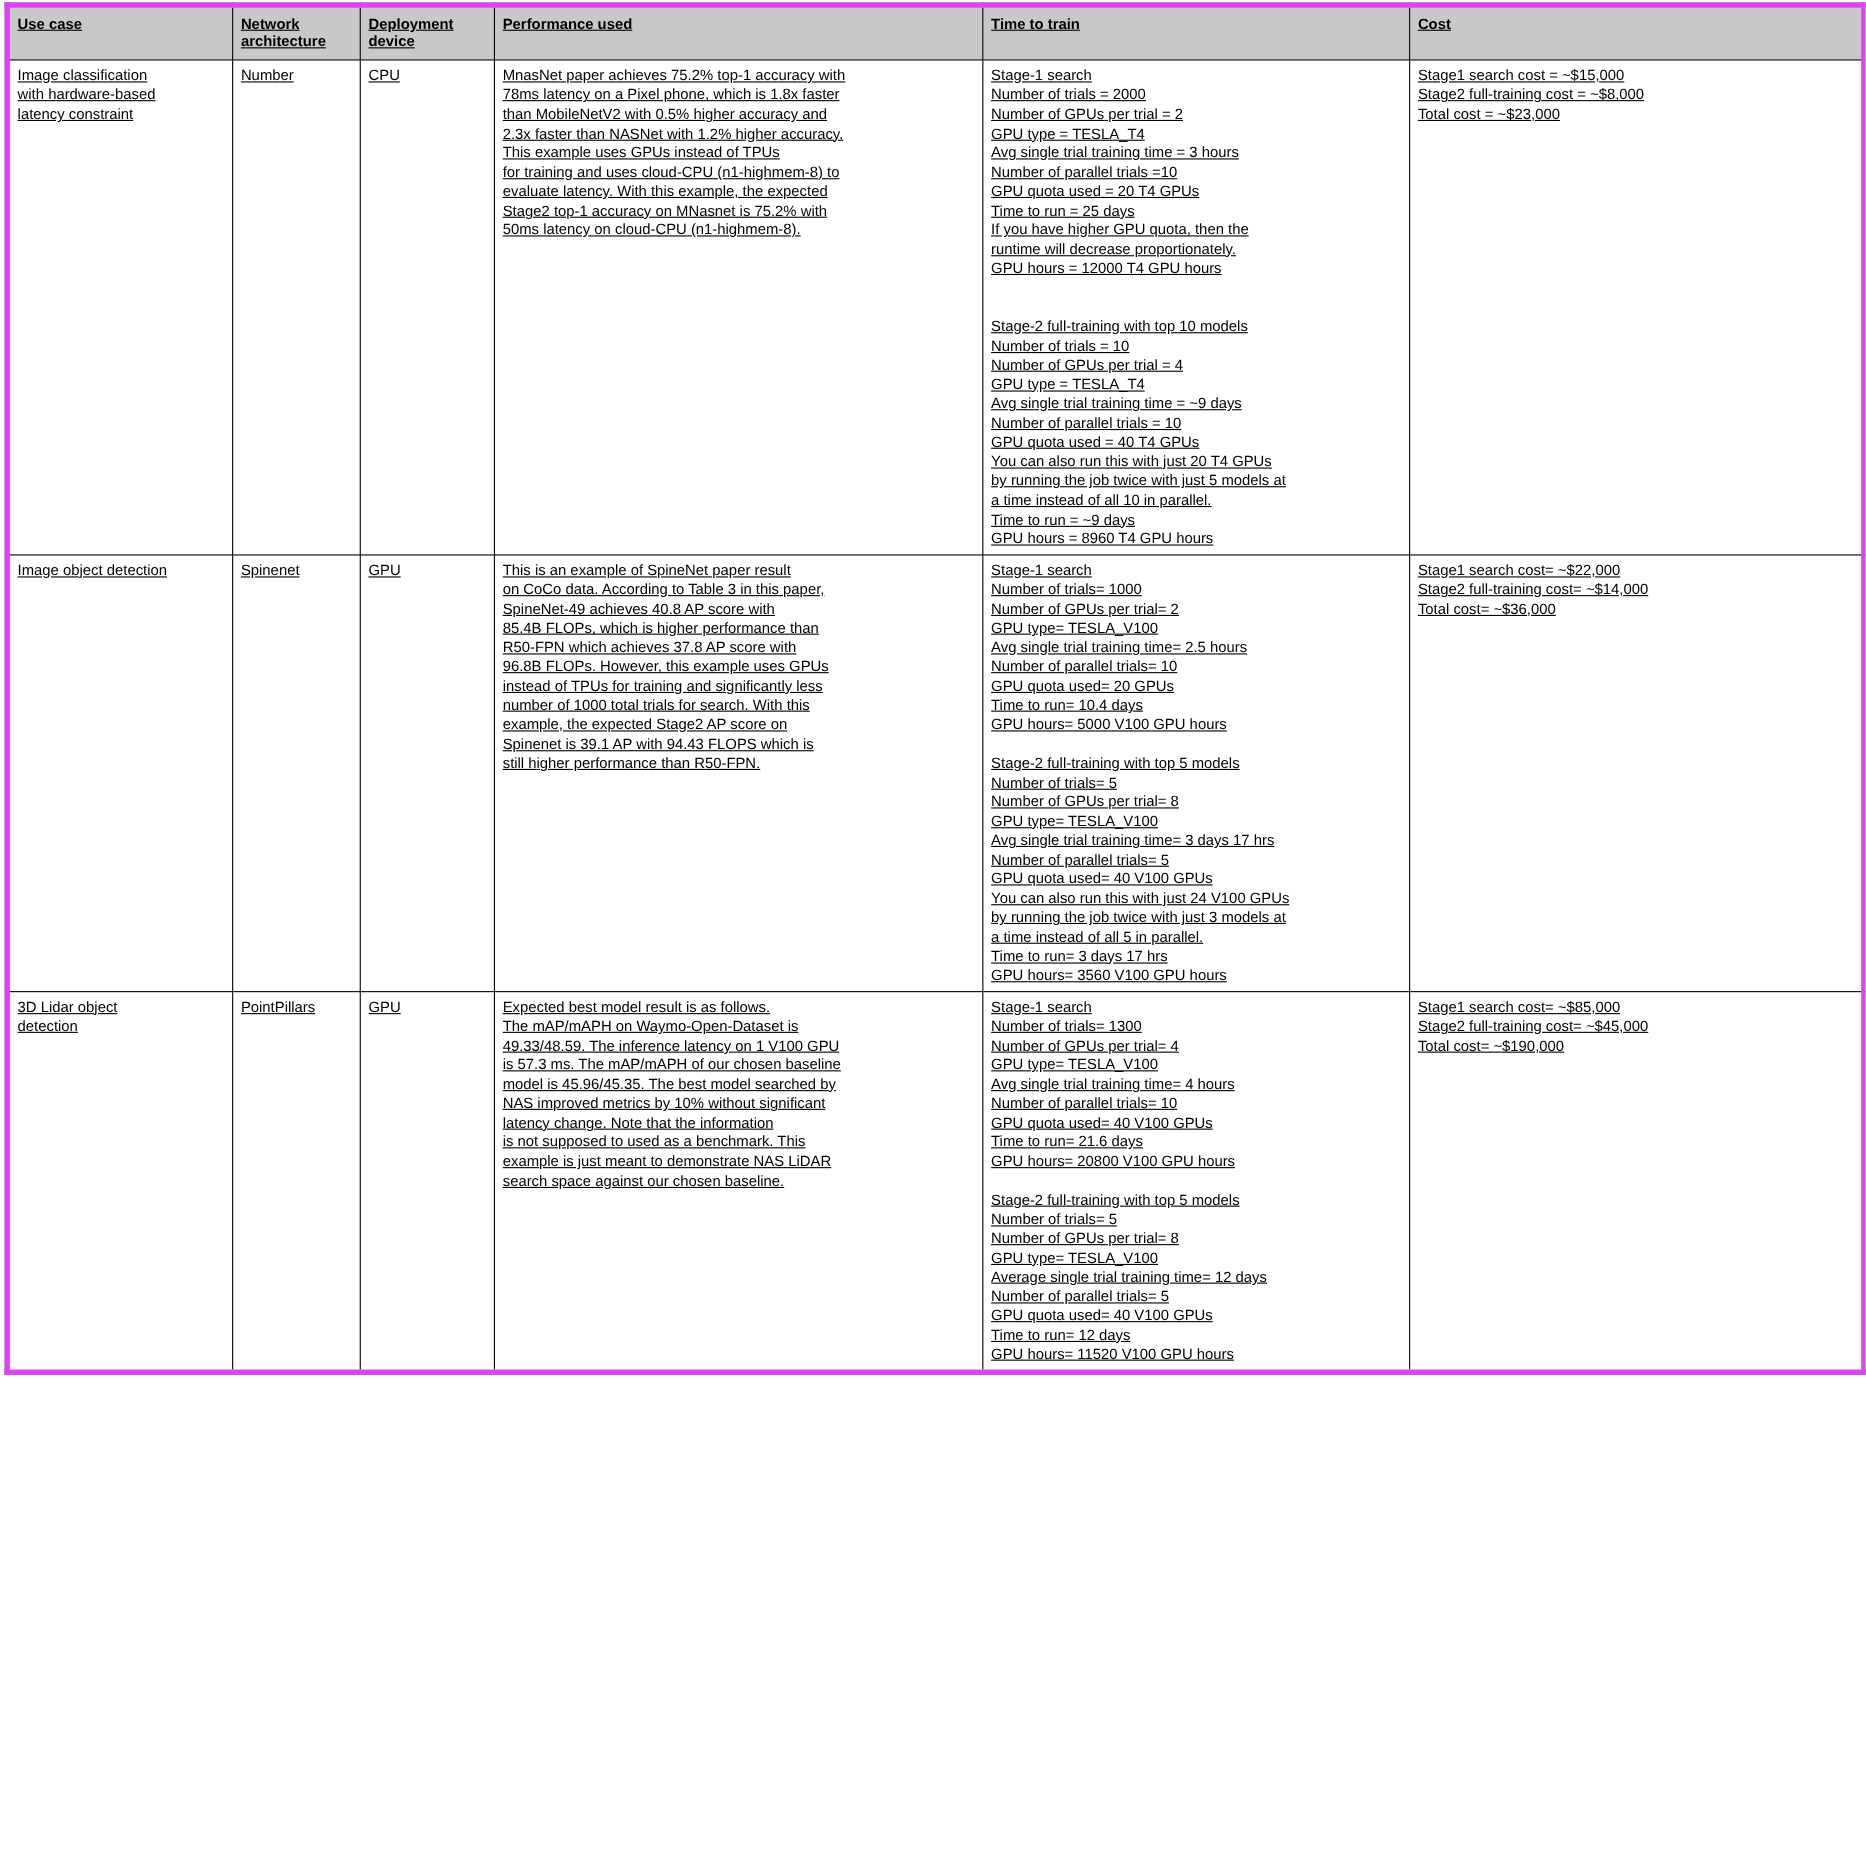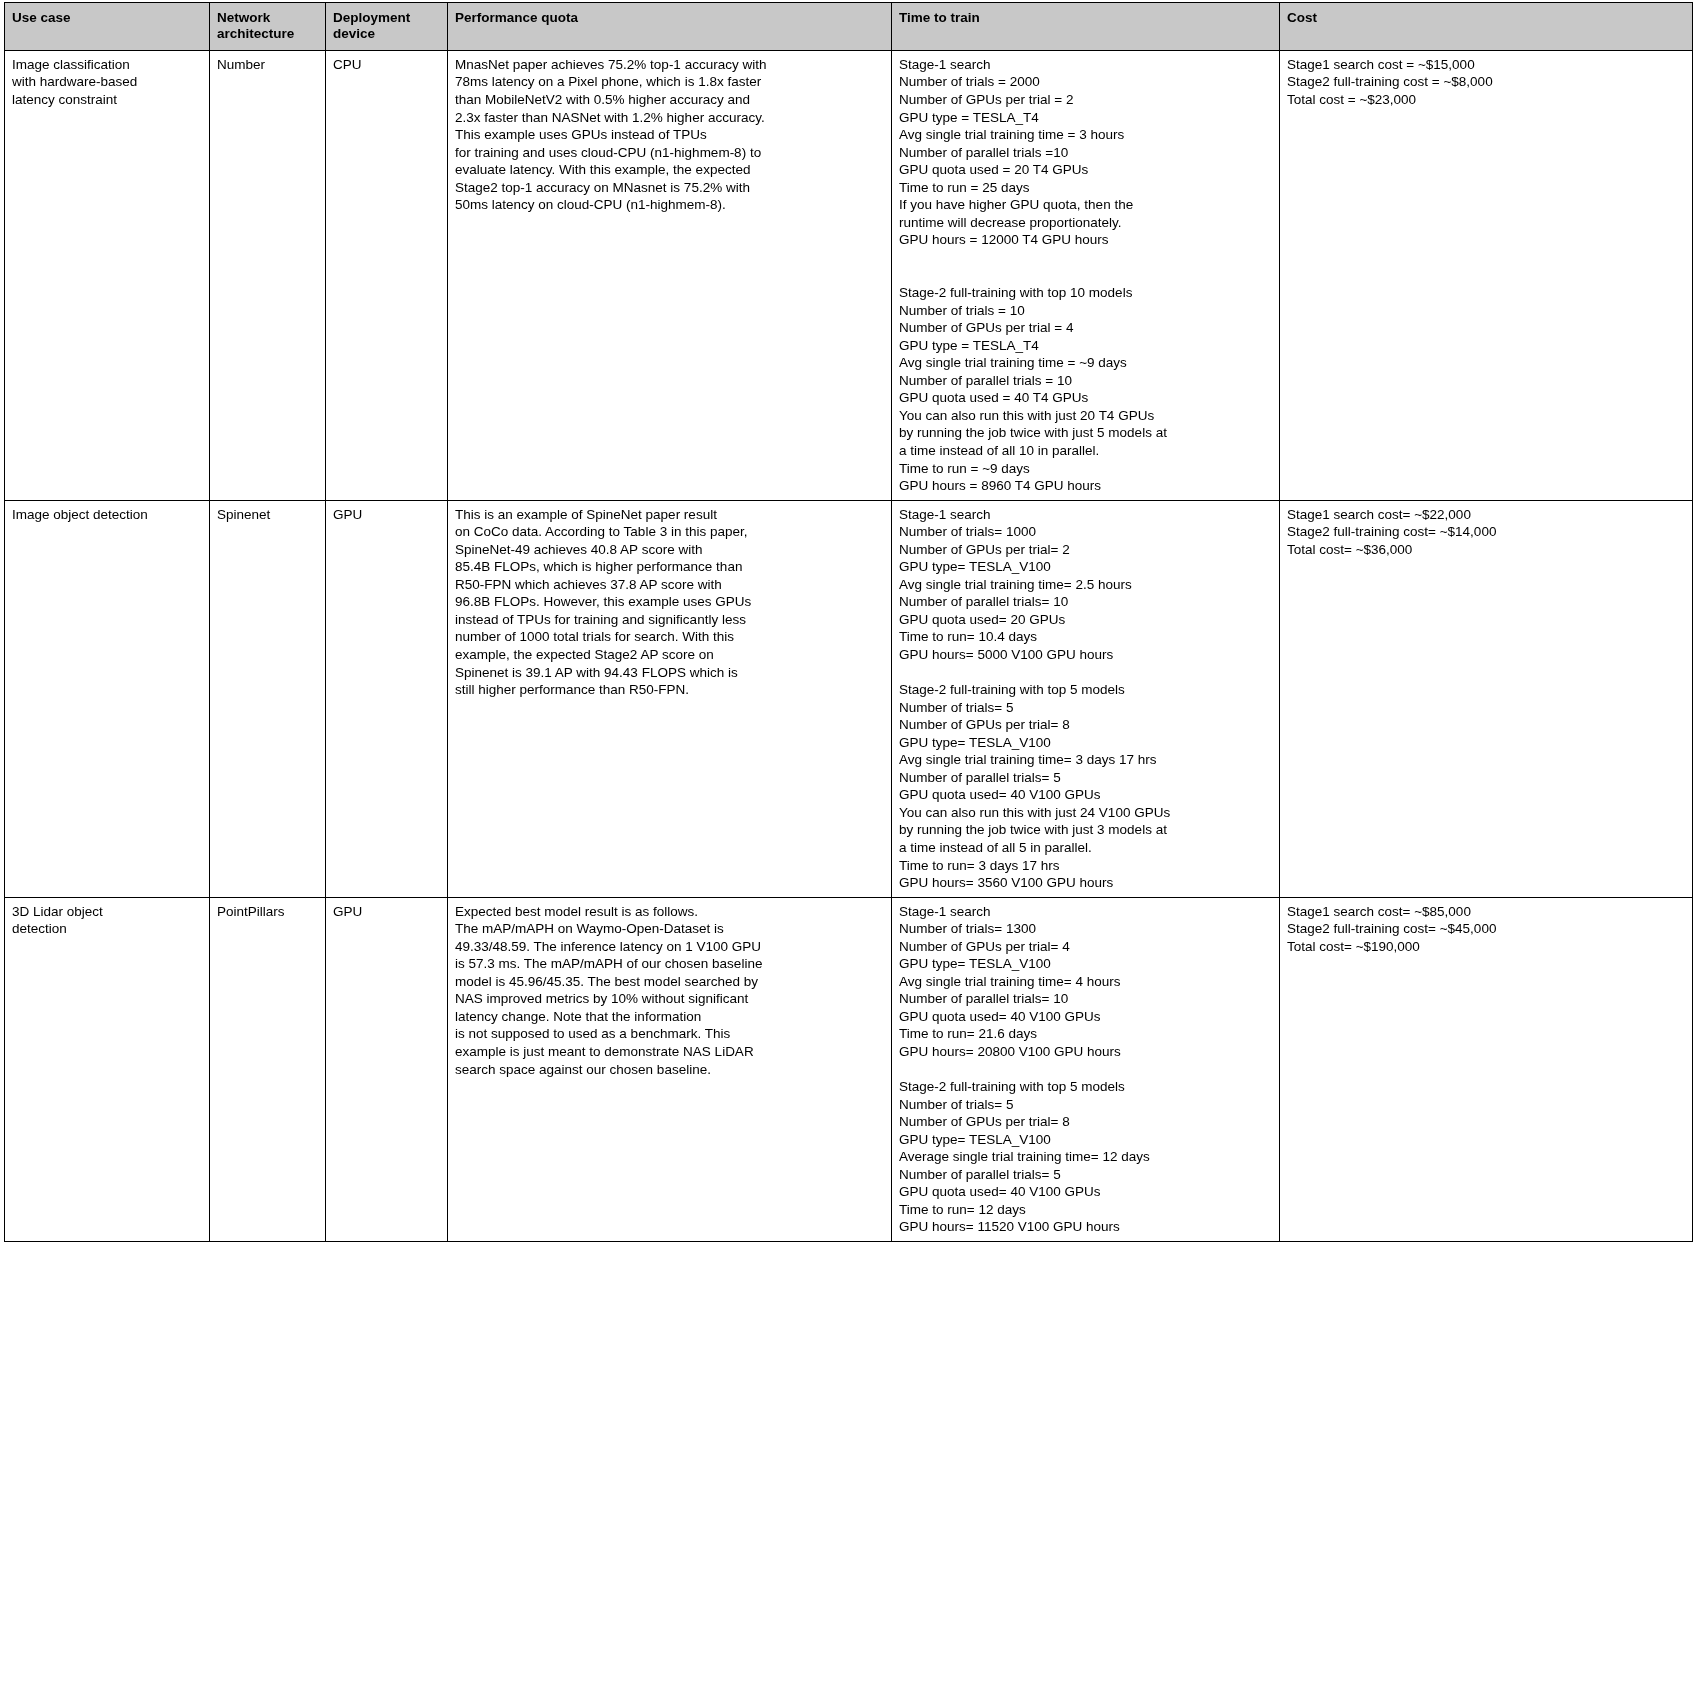--- a/index.html
+++ b/index.html
@@ -15,21 +15,22 @@
   }
   .table-wrap {
     width: 1696px;
     box-sizing: border-box;
     padding: 2px 4px 4px 4px;
   }
   table.nas-table {
     border-collapse: collapse;
     table-layout: fixed;
     width: 1688px;
-    border: 1px solid #d946ef;
+    border: 5px solid #d946ef;
+    text-decoration: underline;
   }
   table.nas-table th,
   table.nas-table td {
     border: 1px solid #000;
     vertical-align: top;
     padding: 5px 6px 5px 7px;
     line-height: 1.30;
     font-size: 13.5px;
     font-weight: normal;
     text-align: left;
@@ -68,21 +69,21 @@
       <col class="c-time">
       <col class="c-cost">
     </colgroup>
     <thead>
       <tr>
         <th>Use case</th>
         <th>Network
 architecture</th>
         <th>Deployment
 device</th>
-        <th>Performance quota</th>
+        <th>Performance used</th>
         <th>Time to train</th>
         <th>Cost</th>
       </tr>
     </thead>
     <tbody>
       <tr>
         <td class="bottom">Image classification
 with hardware-based
 latency constraint</td>
         <td class="bottom">Number</td>

